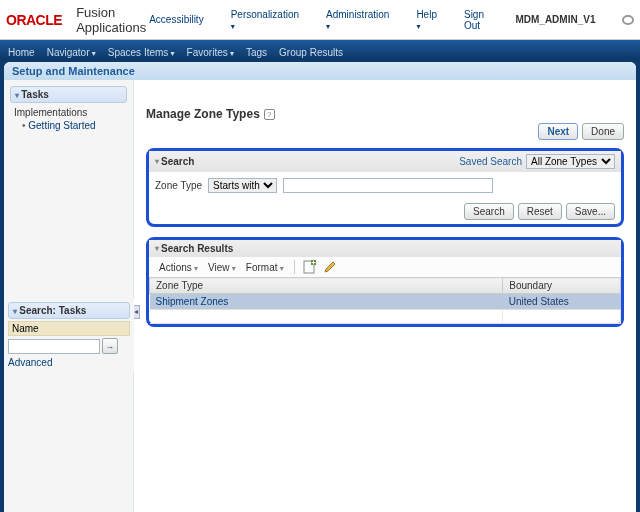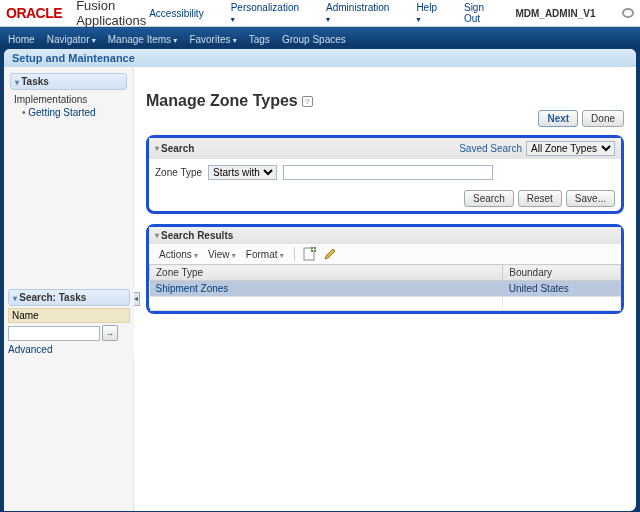--- a/index.html
+++ b/index.html
@@ -1,38 +1,38 @@
 <!DOCTYPE html>
 <html><head>
 <meta charset="utf-8">
 <style>
 * { box-sizing: border-box; margin: 0; padding: 0; }
 body { font-family: Tahoma, Arial, sans-serif; font-size: 11px; background: #fff; }
-.topbar { background: #fff; border-bottom: 1px solid #ccc; height: 27px; display: flex; align-items: center; padding: 0 6px; }
+.topbar { background: #fff; border-bottom: 1px solid #ccc; height: 40px; display: flex; align-items: center; padding: 0 6px; }
 .logo-oracle { color: #c00; font-weight: bold; font-size: 14px; letter-spacing: -0.5px; margin-right: 4px; }
 .logo-app { color: #333; font-size: 13px; margin-left: 10px; }
 .topbar-right { margin-left: auto; display: flex; gap: 27px; color: #003d7a; font-size: 10px; align-items: center; }
 .topbar-right span { cursor: pointer; }
 .dd::after { content: " ▾"; font-size: 8px; }
 .oval { display: inline-block; width: 16px; height: 10px; border: 2px solid #999; border-radius: 50%; }
 .navbar { background: linear-gradient(#1f5a9a, #0d3a6b); height: 18px; color: #cde; font-size: 10px; display: flex; align-items: flex-end; padding: 0 8px; gap: 12px; }
 .navbar span { cursor: pointer; }
 .content-wrap { background: #0d3a6b; padding: 4px; min-height: 470px; }
 .content-inner { background: #fff; border-radius: 6px; min-height: 462px; display: flex; flex-direction: column; }
 .setup-hdr { background: linear-gradient(#dae9f7, #c3dbef); color: #1f5a9a; font-weight: bold; font-size: 11px; padding: 3px 8px; border-radius: 6px 6px 0 0; }
 .body-area { display: flex; flex: 1; position: relative; }
 .sidebar { width: 130px; background: #f5f5f5; border-right: 1px solid #d9e6f2; padding: 6px; }
 .section-hdr { background: linear-gradient(#e5eefb, #d3e2f4); font-size: 10px; font-weight: bold; color: #333; padding: 2px 4px; border: 1px solid #b8cde2; border-radius: 3px; margin-bottom: 2px; }
 .section-hdr::before { content: "▾ "; font-size: 8px; color: #5b7ca3; }
 .task-grp { font-size: 10px; font-weight: normal; color: #333; padding: 2px 4px; }
 .task-link { font-size: 10px; color: #003d7a; padding-left: 12px; cursor: pointer; }
 .task-link::before { content: "• "; color: #666; }
 .main { flex: 1; padding: 8px 12px; }
 .page-title { display: flex; align-items: center; margin-bottom: 8px; }
-.page-title h2 { font-size: 16px; font-weight: bold; color: #333; }
+.page-title h2 { font-size: 12px; font-weight: bold; color: #333; }
 .help-icon { display: inline-block; width: 11px; height: 11px; border: 1px solid #888; color: #888; font-size: 8px; text-align: center; line-height: 10px; margin-left: 4px; border-radius: 2px; }
 .btns-right { margin-left: auto; display: flex; gap: 4px; margin-top: 35px; }
 .btn { background: linear-gradient(#fdfdfd, #e2e2e2); border: 1px solid #9aa; border-radius: 3px; padding: 2px 8px; font-size: 10px; cursor: pointer; color: #333; }
 .btn-primary { color: #1f5a9a; font-weight: bold; border-color: #7a9ed0; }
 .panel { border: 3px solid #1d4ed8; border-radius: 8px; margin-bottom: 10px; }
 .panel-hdr { background: linear-gradient(#f0f0f0, #e4e4e4); padding: 3px 6px; font-size: 10px; font-weight: bold; color: #333; display: flex; align-items: center; }
 .panel-hdr::before { content: "▾ "; font-size: 8px; color: #888; margin-right: 2px; }
 .saved-label { margin-left: auto; color: #1f5a9a; font-weight: normal; margin-right: 4px; }
 select { font-size: 10px; border: 1px solid #a8b8c8; }
 .panel-body { padding: 6px; }
@@ -70,24 +70,24 @@
     <span class="dd">Help</span>
     <span>Sign Out</span>
     <span style="font-weight:bold;color:#333">MDM_ADMIN_V1</span>
     <span class="oval"></span>
   </div>
 </div>
 
 <div class="navbar">
   <span>Home</span>
   <span class="dd">Navigator</span>
-  <span class="dd">Manage Items</span>
+  <span class="dd">Spaces Items</span>
   <span class="dd">Favorites</span>
   <span>Tags</span>
-  <span>Group Spaces</span>
+  <span>Group Results</span>
 </div>
 
 <div class="content-wrap">
   <div class="content-inner">
     <div class="setup-hdr">Setup and Maintenance</div>
     <div class="body-area">
       <div class="sidebar">
         <div class="section-hdr">Tasks</div>
         <div class="task-grp">Implementations</div>
         <div class="task-link">Getting Started</div>

